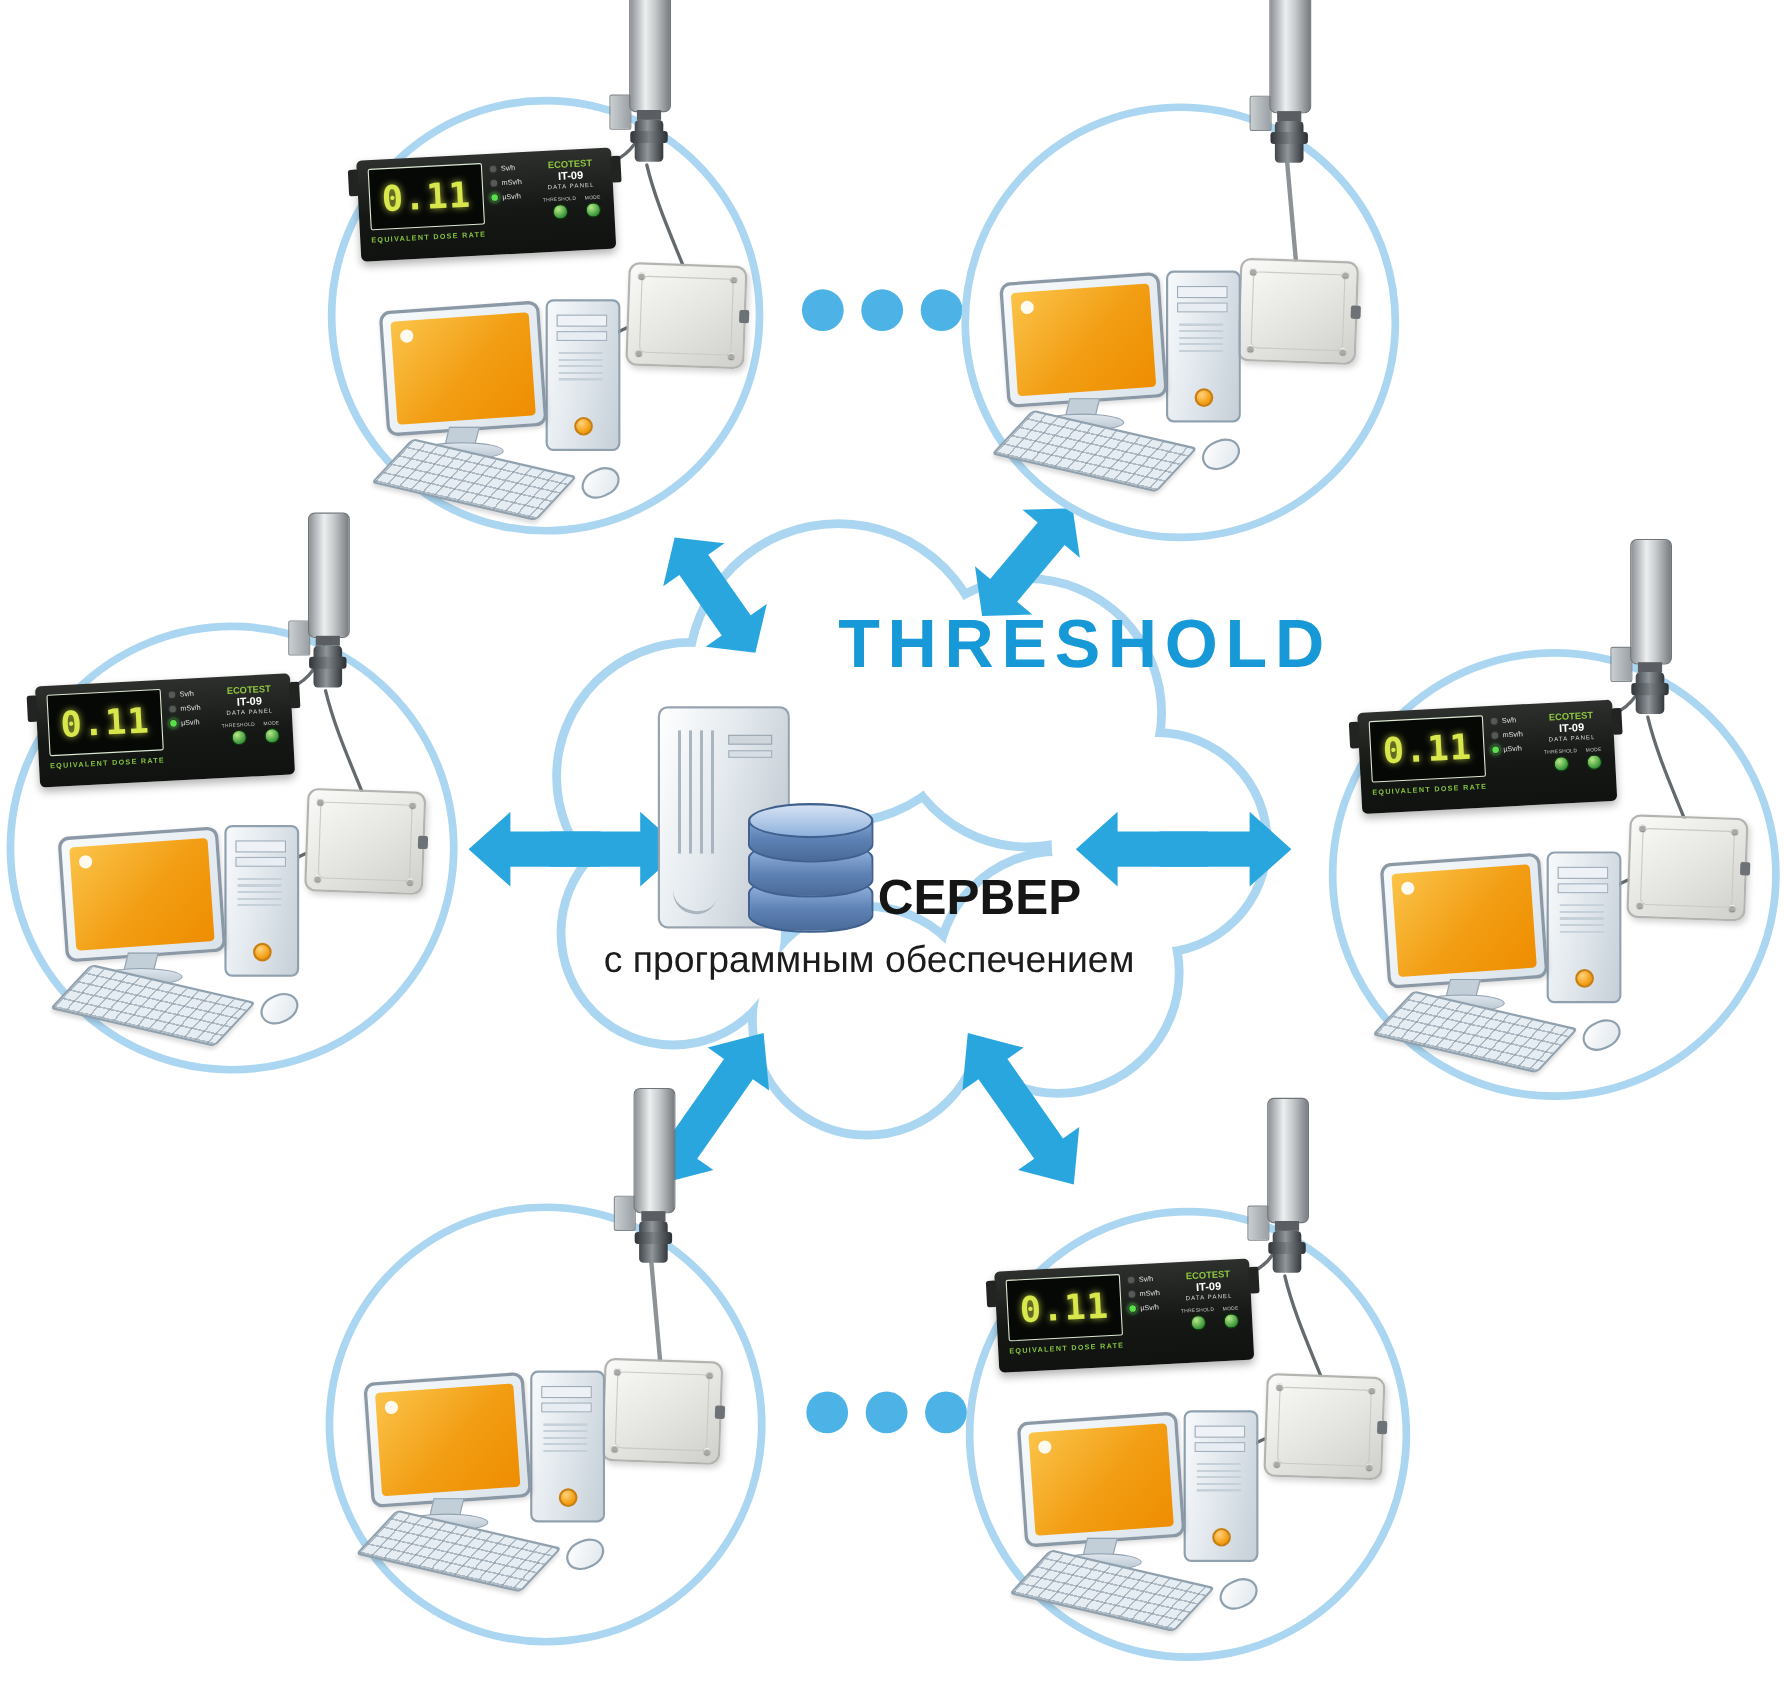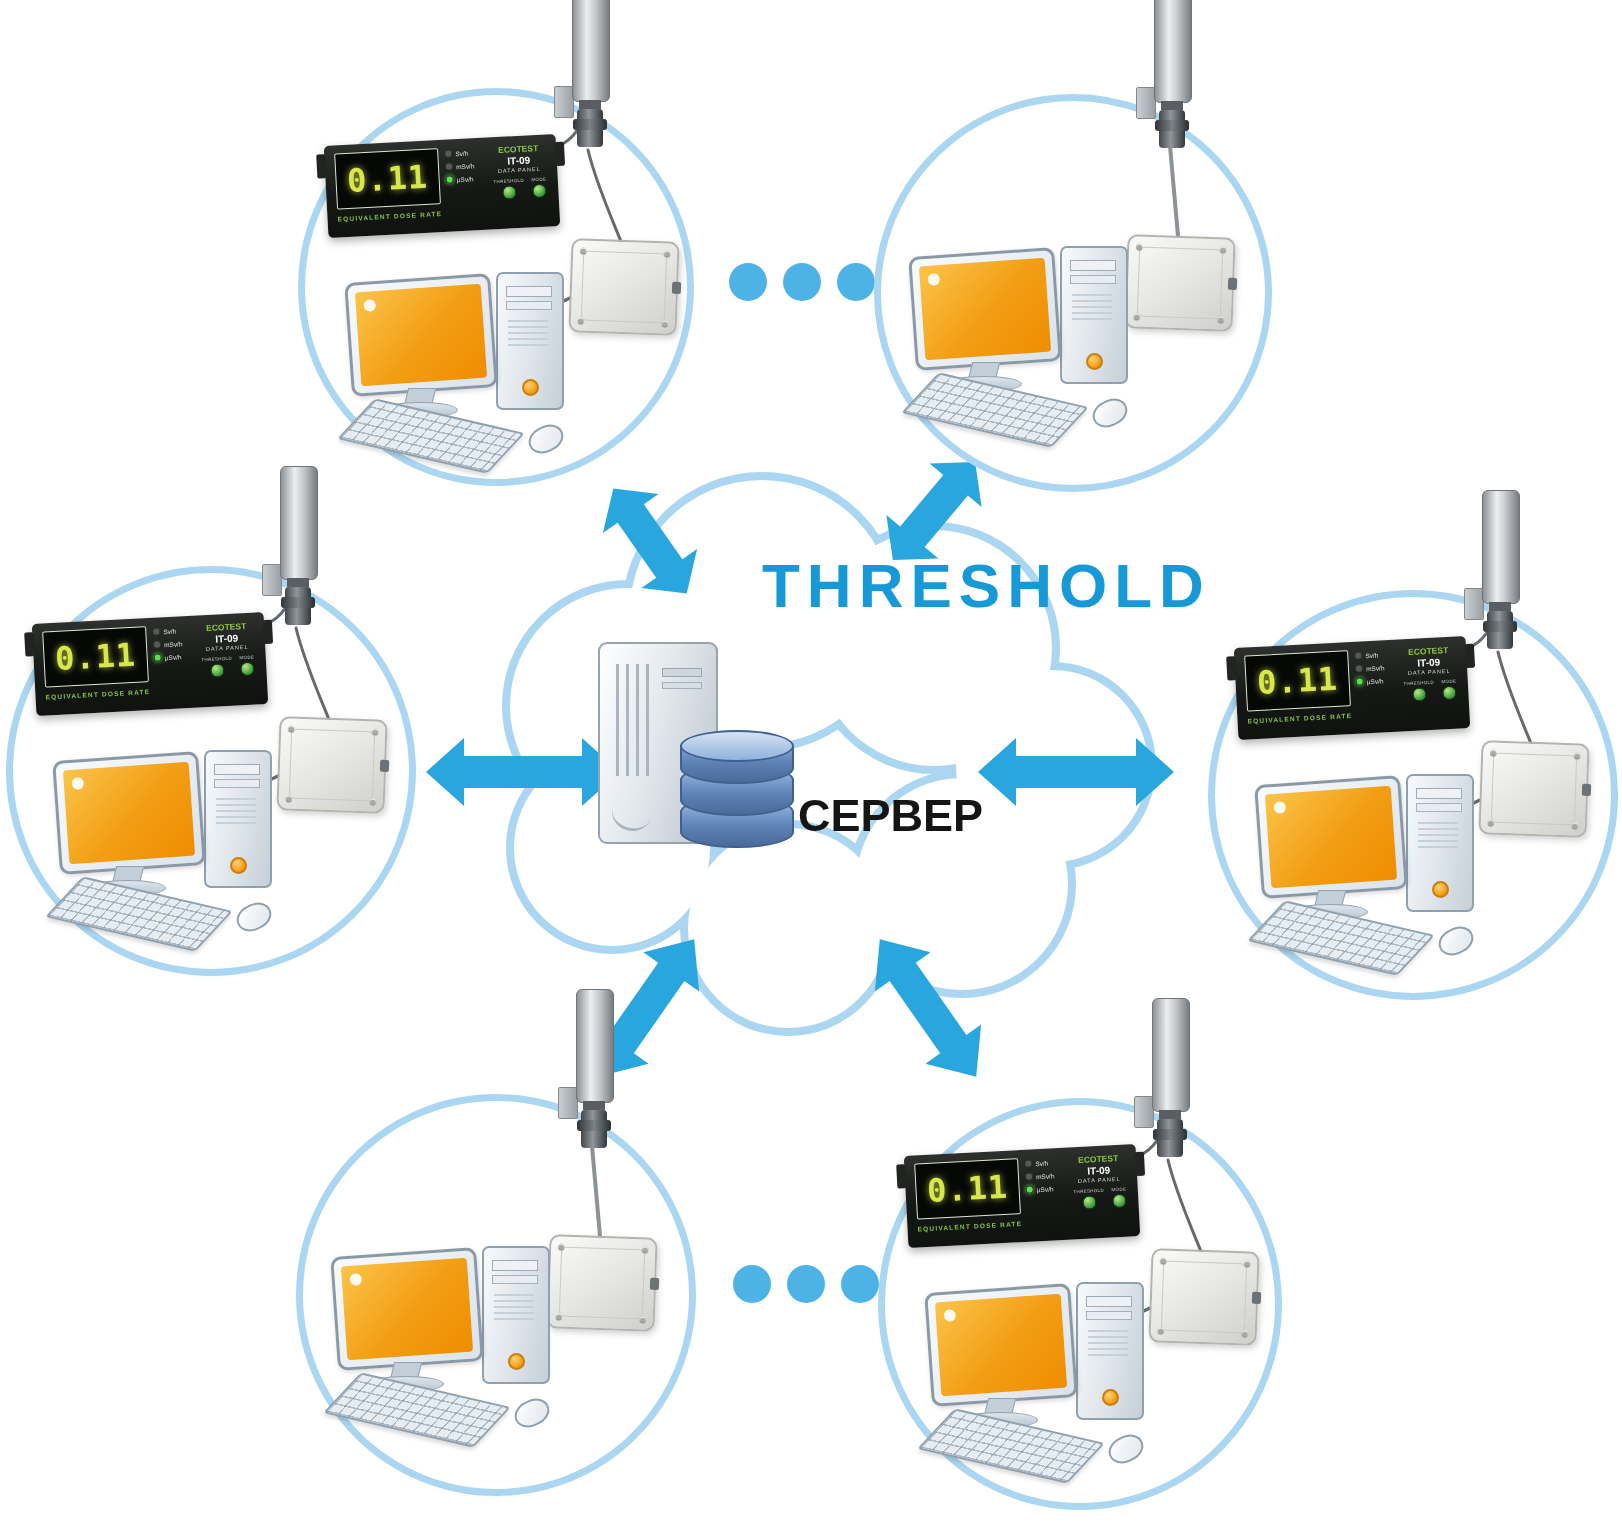--- a/index.html
+++ b/index.html
@@ -185,20 +185,21 @@
       <circle cx="802" cy="282" r="19"></circle>
       <circle cx="856" cy="282" r="19"></circle>
       <circle cx="752" cy="1284" r="19"></circle>
       <circle cx="806" cy="1284" r="19"></circle>
       <circle cx="860" cy="1284" r="19"></circle>
     </g>
   </svg>
 
   <div class="internet">THRESHOLD</div>
   <div class="srv-title">СЕРВЕР</div>
+  <div class="srv-sub">с программным обеспечением</div>
 
   <div class="server">
     <div class="srv-tower">
       <div class="srv-vent"></div>
       <div class="srv-slot"></div>
       <div class="srv-slot2"></div>
       <div class="srv-arcs"></div>
     </div>
     <div class="db">
       <div class="db-seg db-s3"></div>

